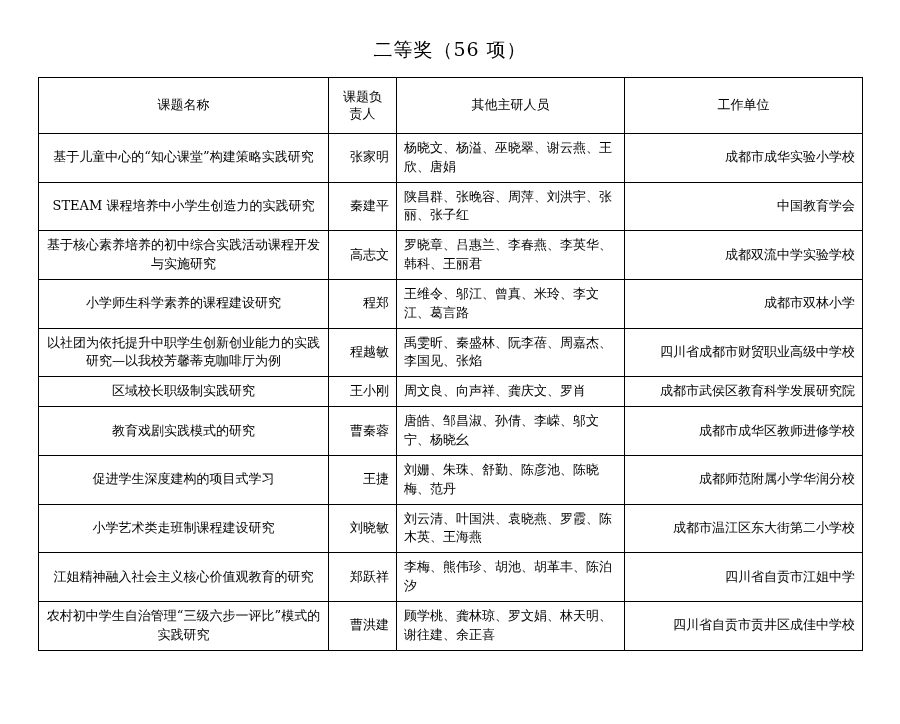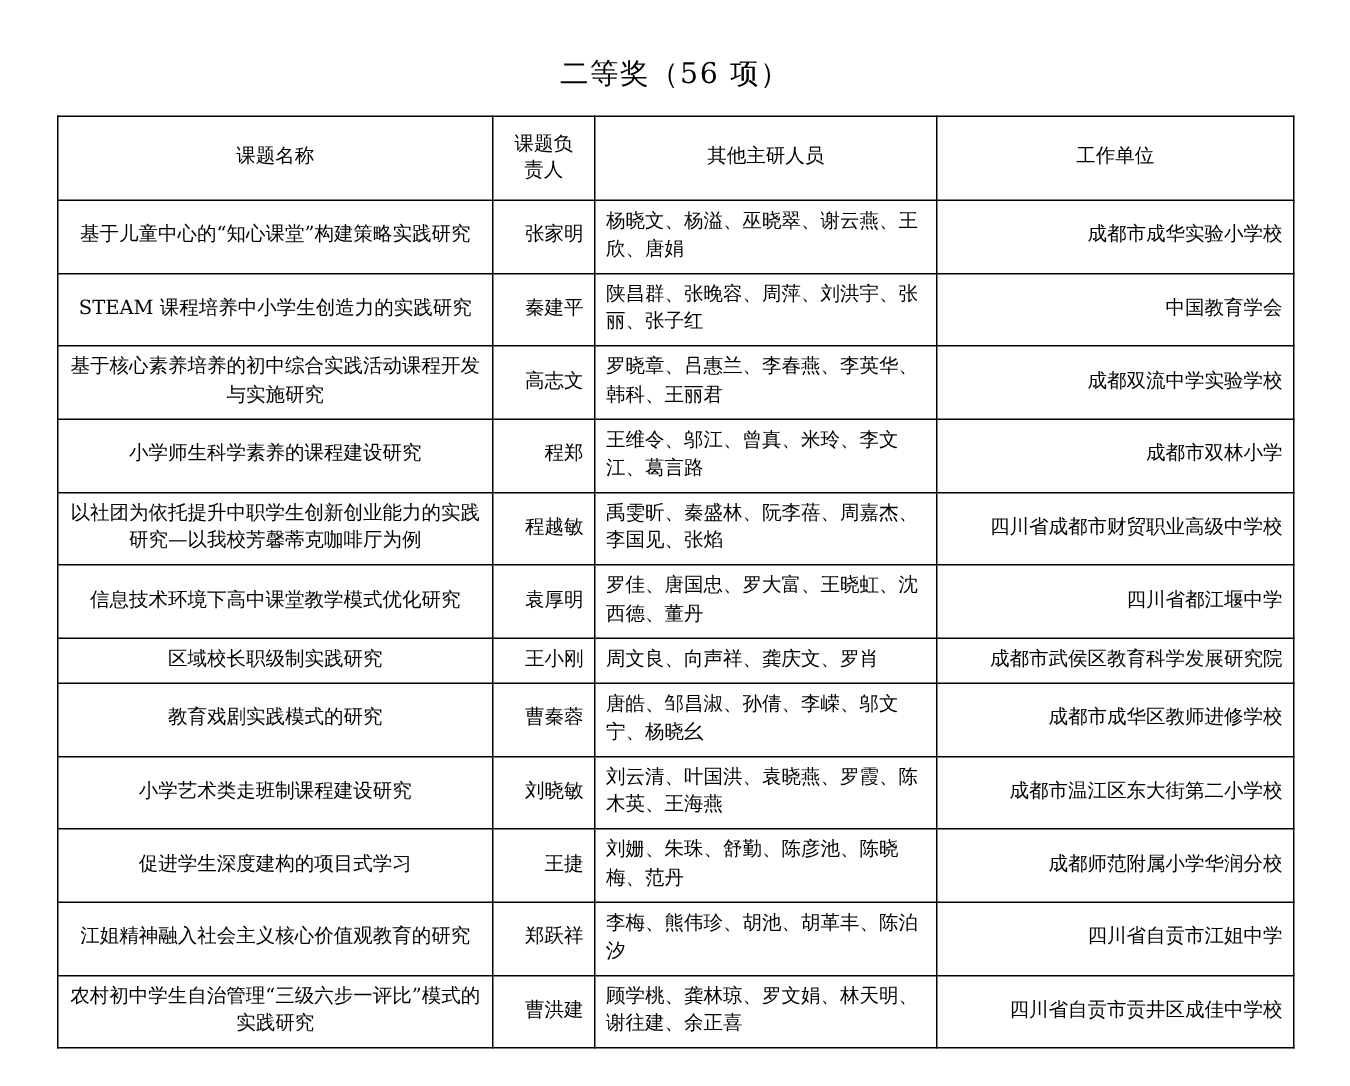--- a/index.html
+++ b/index.html
@@ -129,48 +129,42 @@
         <td class="cell-members">王维令、邬江、曾真、米玲、李文江、葛言路</td>
         <td class="cell-unit">成都市双林小学</td>
       </tr>
       <tr>
         <td class="cell-title">以社团为依托提升中职学生创新创业能力的实践研究—以我校芳馨蒂克咖啡厅为例</td>
         <td class="cell-leader">程越敏</td>
         <td class="cell-members">禹雯昕、秦盛林、阮李蓓、周嘉杰、李国见、张焰</td>
         <td class="cell-unit">四川省成都市财贸职业高级中学校</td>
       </tr>
       <tr>
-        <td class="cell-title">信息技术环境下高中课堂教学模式优化研究</td>
-        <td class="cell-leader">袁厚明</td>
-        <td class="cell-members">罗佳、唐国忠、罗大富、王晓虹、沈西德、董丹</td>
-        <td class="cell-unit">四川省都江堰中学</td>
-      </tr>
-      <tr>
         <td class="cell-title">区域校长职级制实践研究</td>
         <td class="cell-leader">王小刚</td>
         <td class="cell-members">周文良、向声祥、龚庆文、罗肖</td>
         <td class="cell-unit">成都市武侯区教育科学发展研究院</td>
       </tr>
       <tr>
         <td class="cell-title">教育戏剧实践模式的研究</td>
         <td class="cell-leader">曹秦蓉</td>
         <td class="cell-members">唐皓、邹昌淑、孙倩、李嵘、邬文宁、杨晓⼳</td>
         <td class="cell-unit">成都市成华区教师进修学校</td>
       </tr>
       <tr>
+        <td class="cell-title">促进学生深度建构的项目式学习</td>
+        <td class="cell-leader">王捷</td>
+        <td class="cell-members">刘姗、朱珠、舒勤、陈彦池、陈晓梅、范丹</td>
+        <td class="cell-unit">成都师范附属小学华润分校</td>
+      </tr>
+      <tr>
         <td class="cell-title">小学艺术类走班制课程建设研究</td>
         <td class="cell-leader">刘晓敏</td>
         <td class="cell-members">刘云清、叶国洪、袁晓燕、罗霞、陈木英、王海燕</td>
         <td class="cell-unit">成都市温江区东大街第二小学校</td>
-      </tr>
-      <tr>
-        <td class="cell-title">促进学生深度建构的项目式学习</td>
-        <td class="cell-leader">王捷</td>
-        <td class="cell-members">刘姗、朱珠、舒勤、陈彦池、陈晓梅、范丹</td>
-        <td class="cell-unit">成都师范附属小学华润分校</td>
       </tr>
       <tr>
         <td class="cell-title">江姐精神融入社会主义核心价值观教育的研究</td>
         <td class="cell-leader">郑跃祥</td>
         <td class="cell-members">李梅、熊伟珍、胡池、胡革丰、陈泊汐</td>
         <td class="cell-unit">四川省自贡市江姐中学</td>
       </tr>
       <tr>
         <td class="cell-title">农村初中学生自治管理“三级六步一评比”模式的实践研究</td>
         <td class="cell-leader">曹洪建</td>

